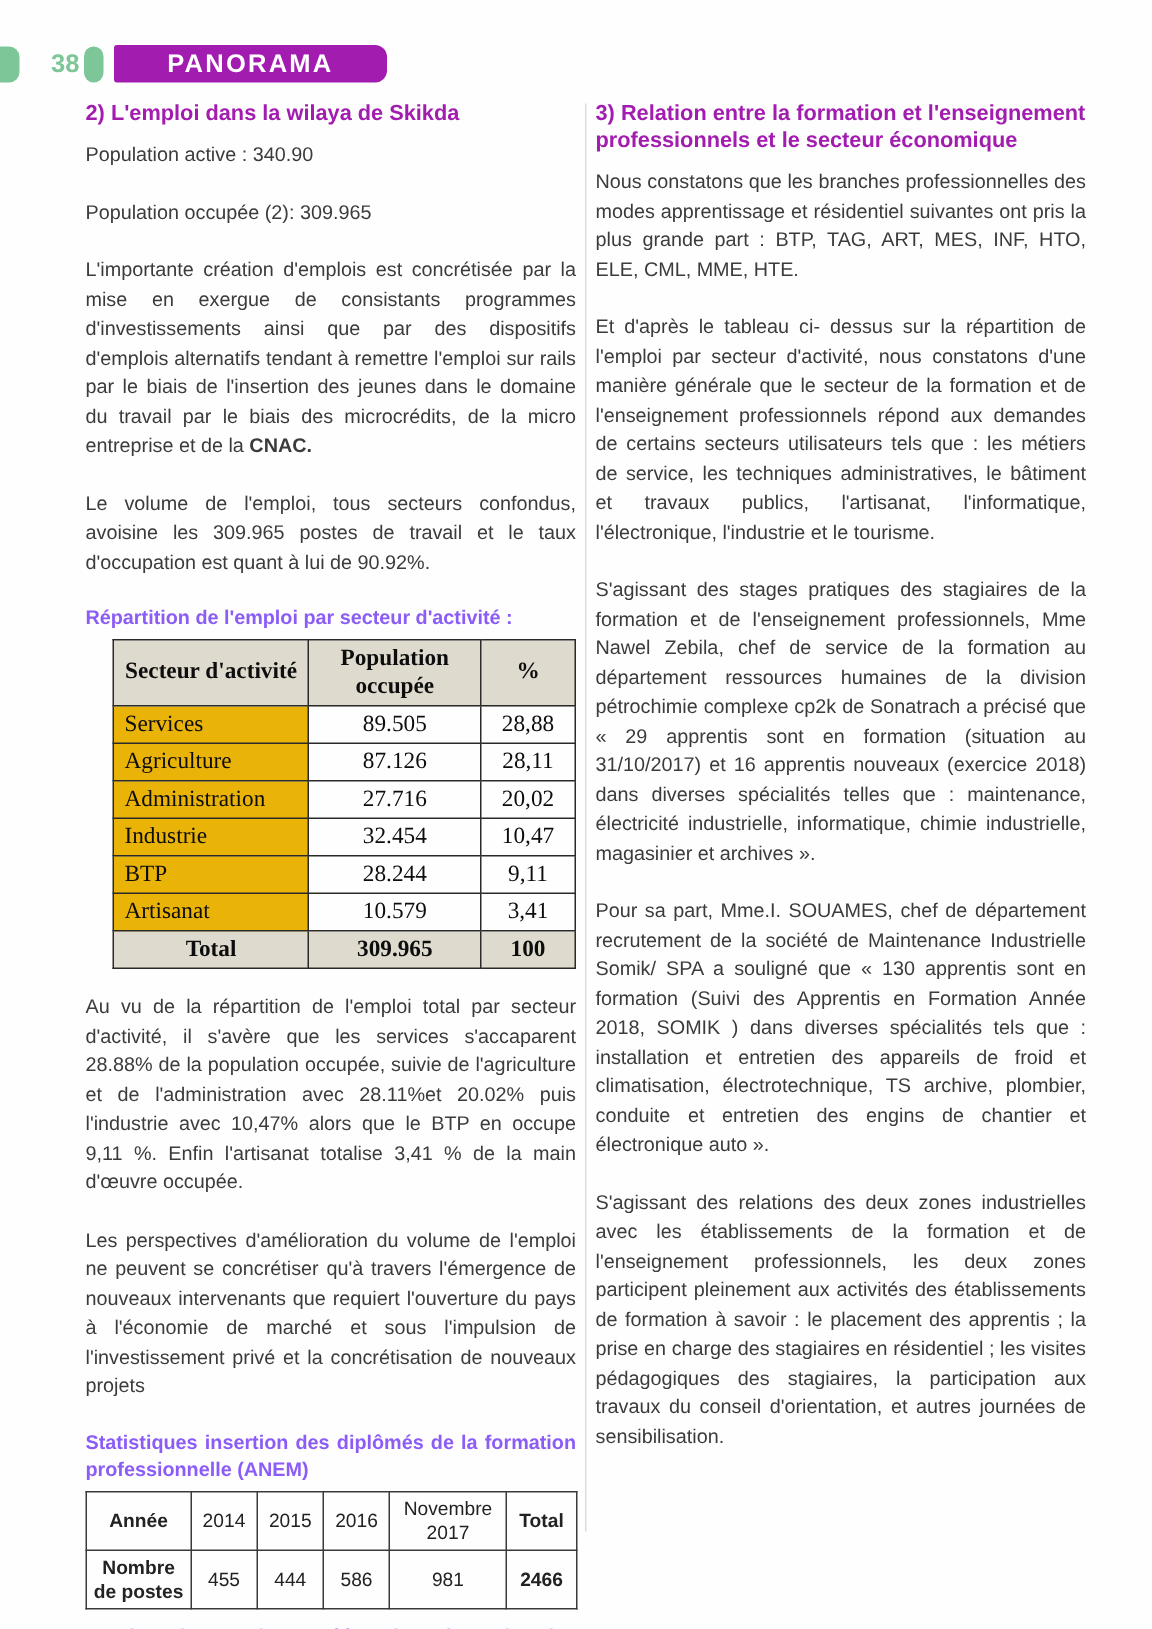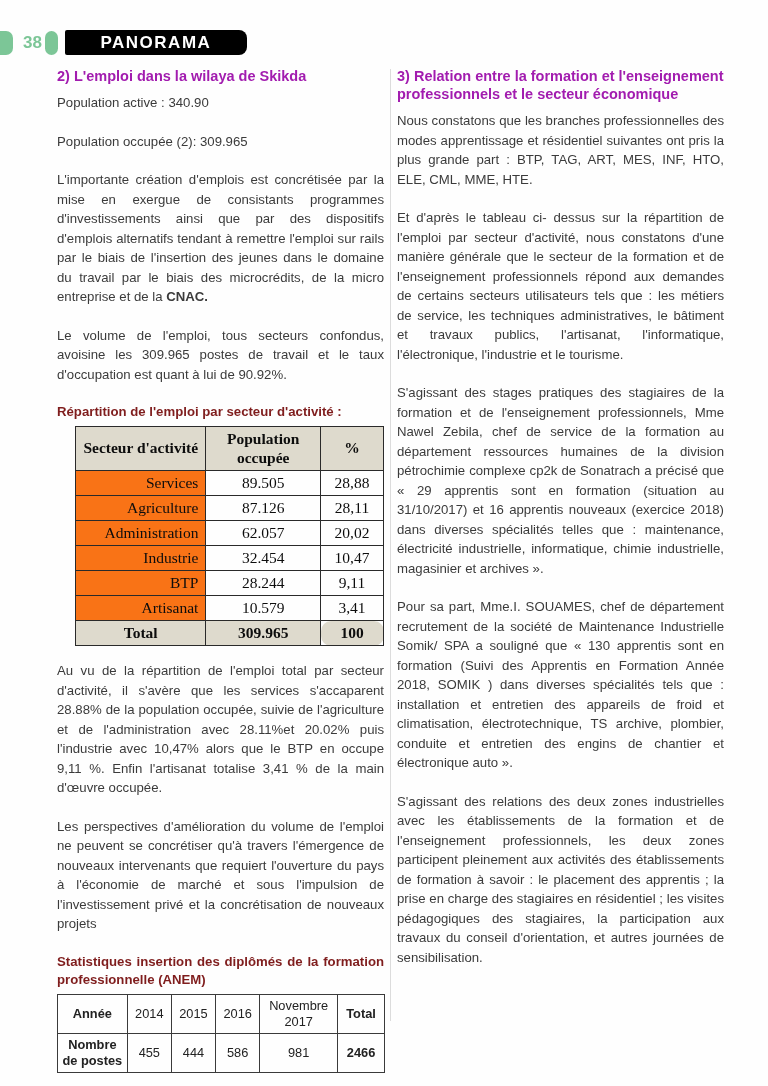--- a/index.html
+++ b/index.html
@@ -4,50 +4,50 @@
 <style>
   html,body{margin:0;padding:0;background:#ffffff;}
   .page{
     width:768px;height:1086px;background:#fefefe;position:relative;overflow:hidden;
     font-family:"Liberation Sans","DejaVu Sans",sans-serif;color:#3b3b3b;
   }
   
   .header-row{display:flex;align-items:center;margin:30px 0 0 0;height:25px;}
   .badge{display:flex;align-items:center;height:24px;}
   .badge-cap-left{width:13px;height:24px;background:#7cc697;border-radius:0 7px 7px 0;}
-  .badge-num{color:#7cc697;font-size:17px;font-weight:bold;padding:0 3px 0 0;line-height:24px;margin-left:10px;}
+  .badge-num{color:#7cc697;font-size:17px;font-weight:bold;padding:0 3px 0 21px;line-height:24px;}
   .badge-cap-right{width:13px;height:24px;background:#7cc697;border-radius:7px;}
   .banner{
-    margin-left:7px;width:182px;height:25px;background:#000000;border-radius:2px 8px 8px 2px;
+    margin-left:7px;width:182px;height:25px;background:#a21caf;border-radius:2px 8px 8px 2px;
     display:flex;align-items:center;justify-content:center;
     color:#ffffff;font-weight:bold;font-size:17px;letter-spacing:1.5px;
   }
   
   .columns{display:flex;padding:12px 44px 0 57px;}
   .col{width:327px;}
   .col-divider{width:1px;background:#dcdcdc;margin:2px 6px 0 6px;height:952px;flex:none;}
   .col-right{margin-left:0;}
 
   .green-heading{color:#a21caf;font-weight:bold;font-size:14.5px;line-height:1.25;margin:0 0 8px 0;}
   p.body{ text-align:justify;font-size:13.2px;line-height:19.5px;margin:0 0 19px 0;}
   .mb-small{margin-bottom:11px;}
-  .bold-head{font-weight:bold;font-size:13.2px;line-height:18px;text-align:justify;margin:0 0 5px 0;color:#7f1d1d;}
+  .bold-head{font-weight:bold;font-size:13.2px;line-height:18px;text-align:justify;margin:0 0 5px 0;color:#8b5cf6;}
   .no-mb{margin-bottom:0;}
 
   
   table{border-collapse:collapse;}
   .sector-table{
     font-family:"Liberation Serif","DejaVu Serif",serif;font-size:15.5px;color:#0d0d0d;
     margin:4px 0 15px 18px;
   }
   .sector-table td,.sector-table th{border:1.6px solid #2a2a2a;padding:1px 7px;height:22px;}
   .sector-table th{background:#dedacd;font-weight:bold;text-align:center;font-size:15.5px;line-height:1.2;padding:3px 7px;}
-  .sector-table td.c1{background:#f97316;text-align:right;width:122px;}
+  .sector-table td.c1{background:#eab308;text-align:left;width:122px;}
   .sector-table td.c2{text-align:center;width:108px;font-family:Liberation Serif, serif;}
-  .sector-table td.c3{text-align:center;width:52px;border-radius:10px;}
+  .sector-table td.c3{text-align:center;width:52px;}
   .sector-table tr.total td{background:#dedacd;font-weight:bold;text-align:center;}
 
   
   .anem-table{font-size:12.8px;color:#222;margin:4px 0 9px 0;width:328px;border-radius:25px;}
   .anem-table td{border:1.7px solid #3a3a3a;text-align:center;padding:3px 3px;height:26px;line-height:1.25;}
   .anem-table td.bold{font-weight:bold;}
   .anem-table td.lbl{width:74px;}
   .anem-table td.yr{width:44px;}
   .anem-table td.nov{width:80px;}
   .anem-table td.tot{width:48px;}
@@ -90,21 +90,21 @@
             <td class="c2">89.505</td>
             <td class="c3">28,88</td>
           </tr>
           <tr>
             <td class="c1">Agriculture</td>
             <td class="c2">87.126</td>
             <td class="c3">28,11</td>
           </tr>
           <tr>
             <td class="c1">Administration</td>
-            <td class="c2">62.057</td>
+            <td class="c2">27.716</td>
             <td class="c3">20,02</td>
           </tr>
           <tr>
             <td class="c1">Industrie</td>
             <td class="c2">32.454</td>
             <td class="c3">10,47</td>
           </tr>
           <tr>
             <td class="c1">BTP</td>
             <td class="c2">28.244</td>

